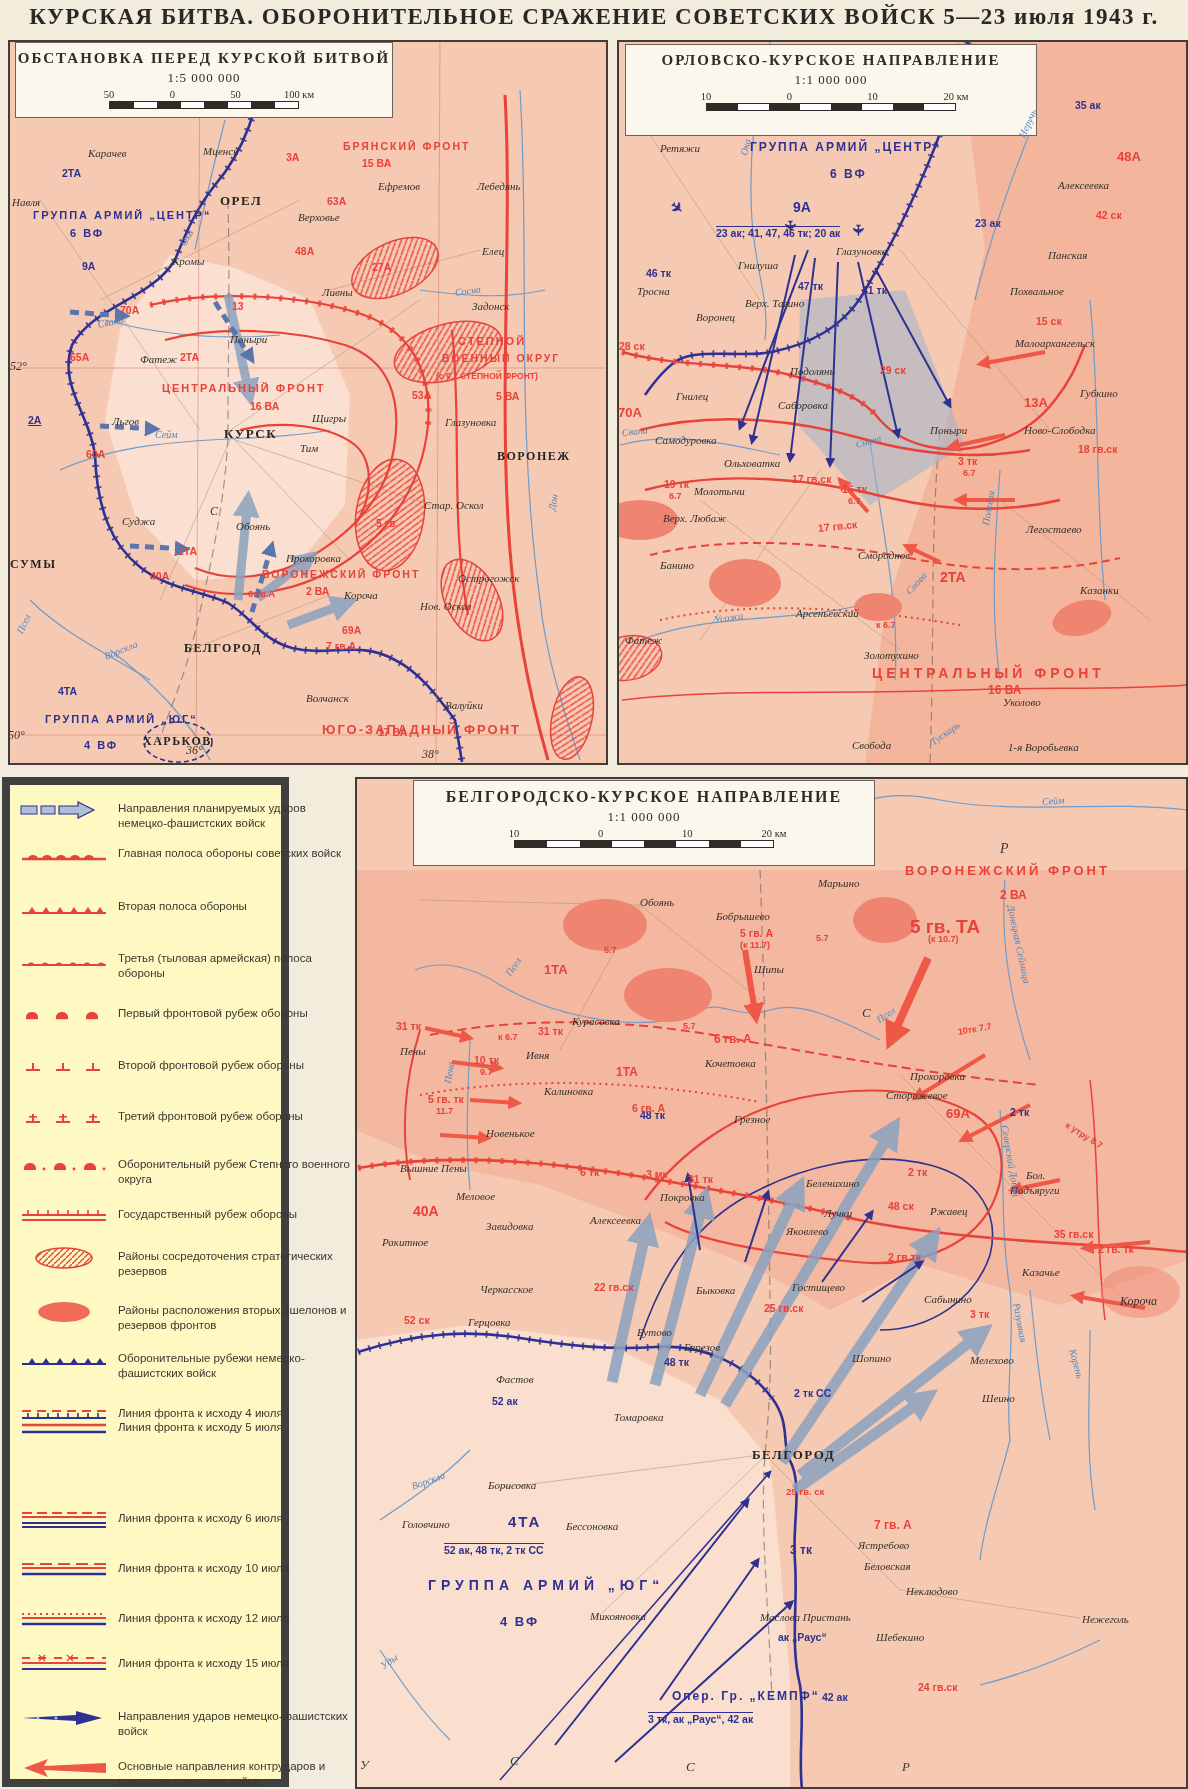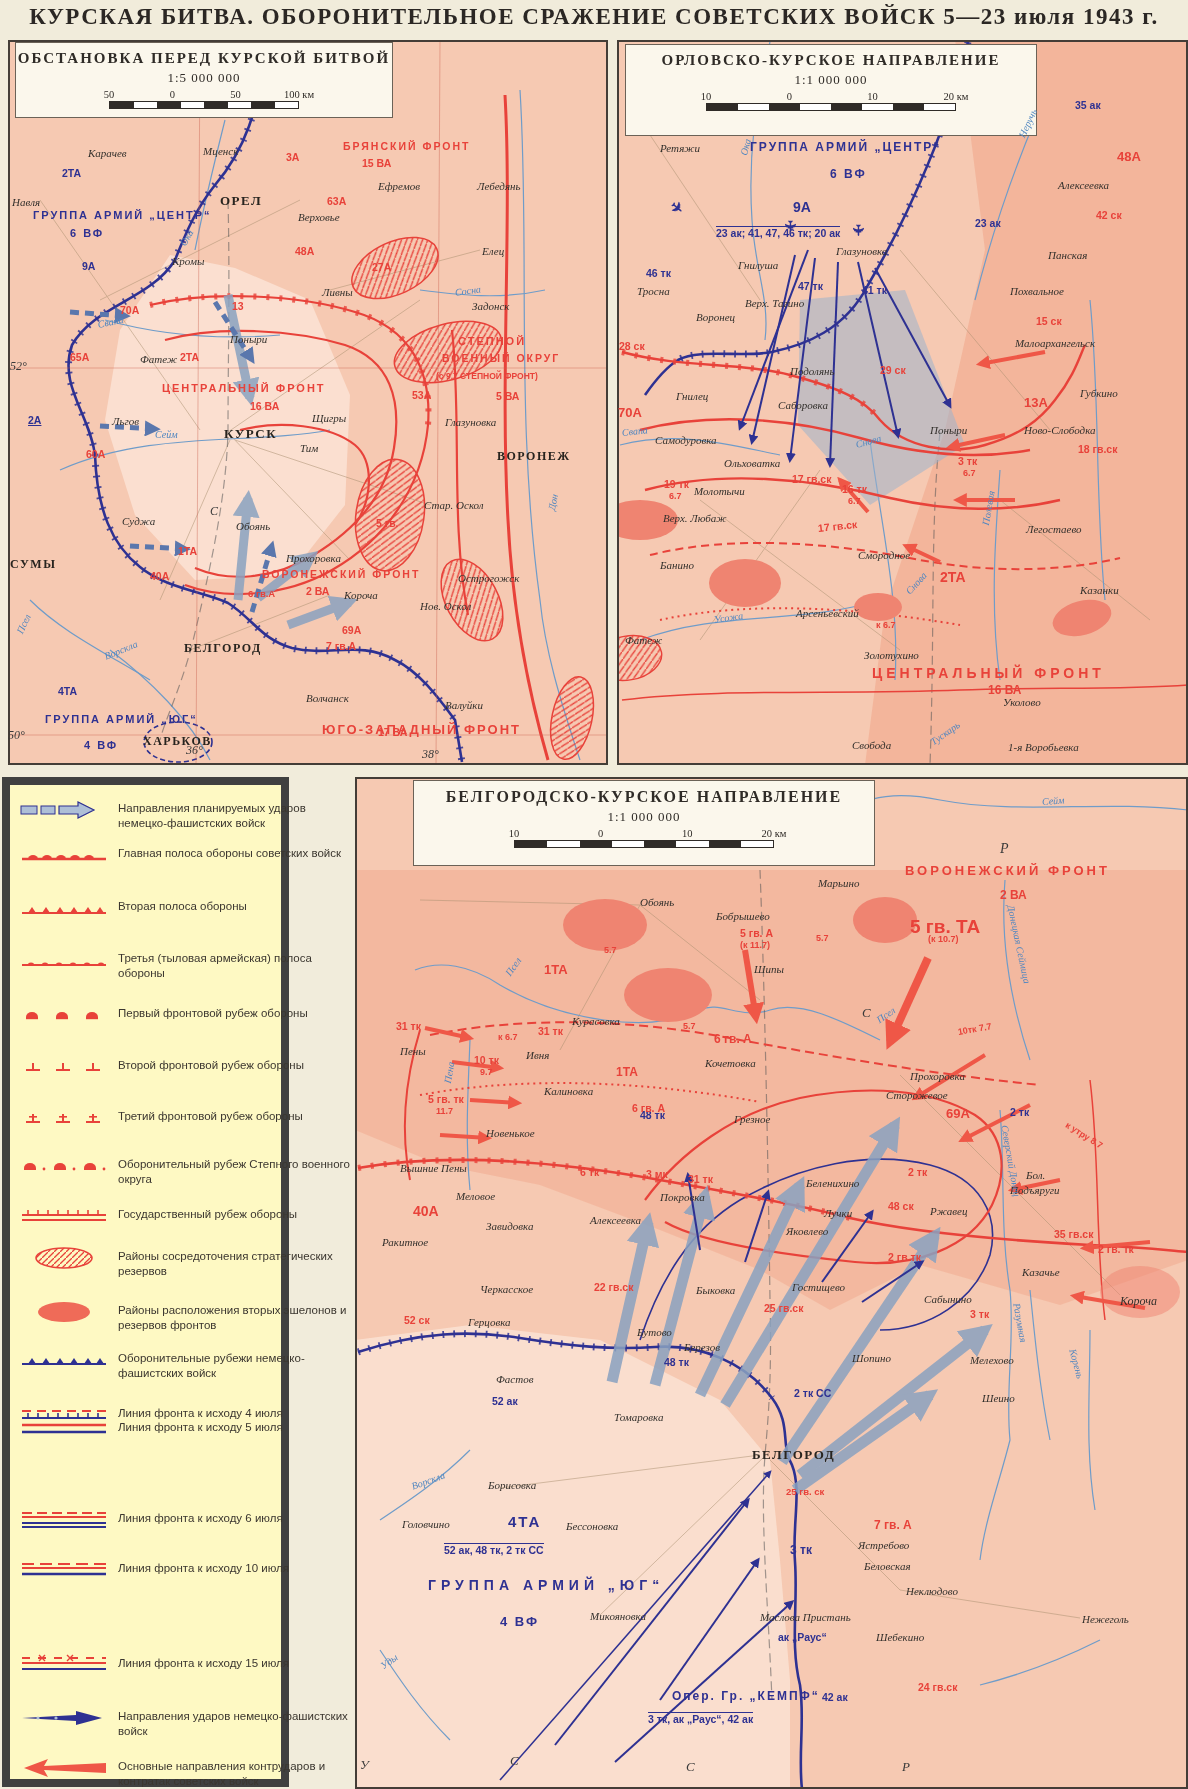--- a/index.html
+++ b/index.html
@@ -515,20 +515,28 @@
         </svg></div>
       <div class="ltxt">Линия фронта к исходу 6 июля</div>
     </div>
     <div class="lrow" style="top: 773px;">
       <div class="lsym"><svg width="92" height="24" viewBox="0 0 92 24">
           <line x1="4" y1="6" x2="88" y2="6" stroke="#e8423a" stroke-width="2" stroke-dasharray="12,6"></line>
           <line x1="4" y1="10" x2="88" y2="10" stroke="#e8423a" stroke-width="2.2"></line>
           <line x1="4" y1="16" x2="88" y2="16" stroke="#2e3192" stroke-width="2.4"></line>
         </svg></div>
       <div class="ltxt">Линия фронта к исходу 10 июля</div>
+    </div>
+    <div class="lrow" style="top: 823px;">
+      <div class="lsym"><svg width="92" height="24" viewBox="0 0 92 24">
+          <line x1="4" y1="6" x2="88" y2="6" stroke="#e8423a" stroke-width="2" stroke-dasharray="2,4"></line>
+          <line x1="4" y1="10" x2="88" y2="10" stroke="#e8423a" stroke-width="2.2"></line>
+          <line x1="4" y1="16" x2="88" y2="16" stroke="#2e3192" stroke-width="2.4"></line>
+        </svg></div>
+      <div class="ltxt">Линия фронта к исходу 12 июля</div>
     </div>
     <div class="lrow" style="top: 868px;">
       <div class="lsym"><svg width="92" height="24" viewBox="0 0 92 24">
           <line x1="4" y1="5" x2="88" y2="5" stroke="#e8423a" stroke-width="1.8" stroke-dasharray="8,8"></line>
           <path d="M21,2 l6,6 M27,2 l-6,6" stroke="#e8423a" stroke-width="1.4"></path>
           <path d="M49,2 l6,6 M55,2 l-6,6" stroke="#e8423a" stroke-width="1.4"></path>
           <line x1="4" y1="10" x2="88" y2="10" stroke="#e8423a" stroke-width="2"></line>
           <line x1="4" y1="16" x2="88" y2="16" stroke="#2e3192" stroke-width="2.2"></line>
         </svg></div>
       <div class="ltxt">Линия фронта к исходу 15 июля</div>

